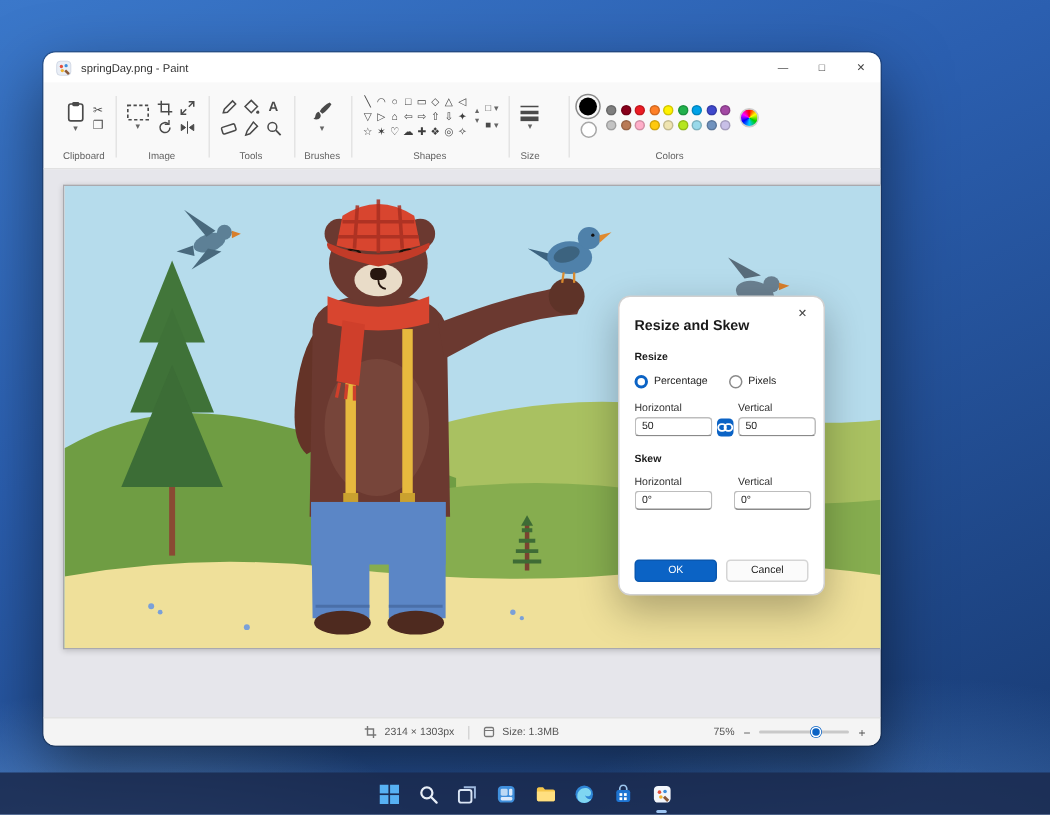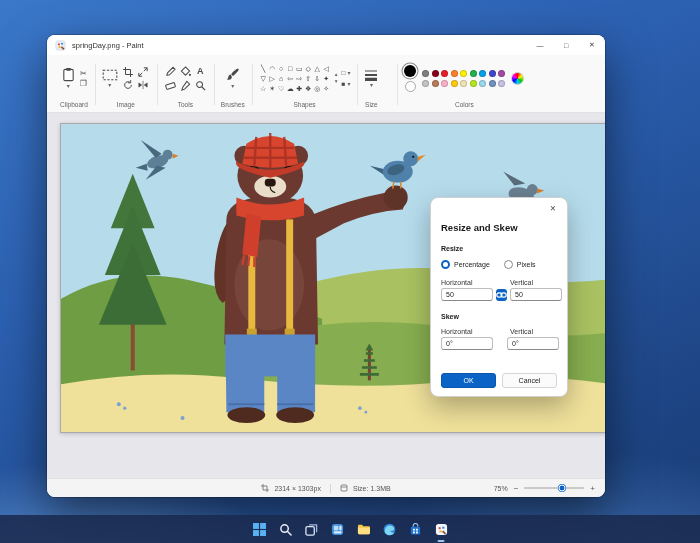--- a/index.html
+++ b/index.html
@@ -9,21 +9,21 @@
   
   .desktop { position:absolute; inset:0;
     background:
       radial-gradient(ellipse 340px 210px at 10% 112%, rgba(130,185,242,.85), rgba(130,185,242,0) 70%),
       radial-gradient(ellipse 430px 270px at 88% 118%, rgba(96,156,226,.8), rgba(96,156,226,0) 70%),
       radial-gradient(ellipse 650px 420px at 48% 135%, rgba(64,116,196,.75), rgba(64,116,196,0) 72%),
       linear-gradient(155deg,#3b78ca 0%,#2b5fb0 38%,#183a72 100%);
   }
 
   
-  .paint-window { position:absolute; left:47px; top:35px; width:558px; height:462px;
+  .paint-window { position:absolute; left:29px; top:35px; width:558px; height:462px;
     border-radius:8px; background:#f9f9f9; overflow:hidden; display:flex; flex-direction:column;
     box-shadow:0 18px 45px rgba(0,0,0,.5), 0 0 0 1px rgba(0,0,0,.22); }
 
   .titlebar { height:20px; background:#fff; display:flex; align-items:center; padding-left:8px; gap:6px; flex:0 0 auto; }
   .titlebar .title-text { font-size:7.5px; color:#333; }
   .win-controls { margin-left:auto; display:flex; height:100%; }
   .win-btn { width:26px; height:100%; display:flex; align-items:center; justify-content:center; font-size:7px; color:#444; }
 
   .menubar { height:18px; background:#fff; display:flex; align-items:center; padding:0 10px; gap:11px; flex:0 0 auto; border-bottom:1px solid #f0f0f0; }
   .menu-item { font-size:8px; color:#333; }
@@ -67,21 +67,21 @@
   .canvas { position:absolute; left:13px; top:10px; width:552px; height:310px; background:#fff;
     border:1px solid #a9a9ae; box-shadow:0 1px 4px rgba(0,0,0,.18); }
   .canvas svg { display:block; width:100%; height:100%; }
 
   
   .dialog { position:absolute; left:383px; top:84px; width:138px; height:200px; background:#fff;
     border:1px solid #d0d0d0; border-radius:8px; box-shadow:0 10px 26px rgba(0,0,0,.28);
     padding:8px 10px; display:flex; flex-direction:column; }
   .dlg-close { position:absolute; top:5px; right:7px; width:14px; height:12px; text-align:center;
     font-size:7.5px; color:#444; line-height:12px; }
-  .dlg-title { font-size:9.5px; font-weight:600; color:#1a1a1a; margin:16px 0 12px; }
+  .dlg-title { font-size:9.5px; font-weight:600; color:#1a1a1a; margin:6px 0 12px; }
   .dlg-section { font-size:7px; font-weight:700; color:#1a1a1a; margin-bottom:8px; }
   .dlg-radios { display:flex; gap:14px; margin-bottom:10px; }
   .dlg-radio { display:flex; align-items:center; gap:4px; font-size:7px; color:#222; }
   .radio { width:9px; height:9px; border-radius:50%; border:1px solid #8a8a8a; background:#fff; flex:0 0 auto; }
   .radio.checked { border:2.5px solid #0b63c5; }
   .dlg-field-labels { display:flex; font-size:7px; color:#333; margin-bottom:2px; }
   .dlg-field-labels .fl1 { width:69px; }
   .dlg-inputs { display:flex; align-items:center; gap:3px; margin-bottom:12px; }
   .dlg-inputs.skew { gap:14px; }
   .dlg-input { width:52px; height:13px; font-size:7px; font-family:"Liberation Sans",sans-serif;

